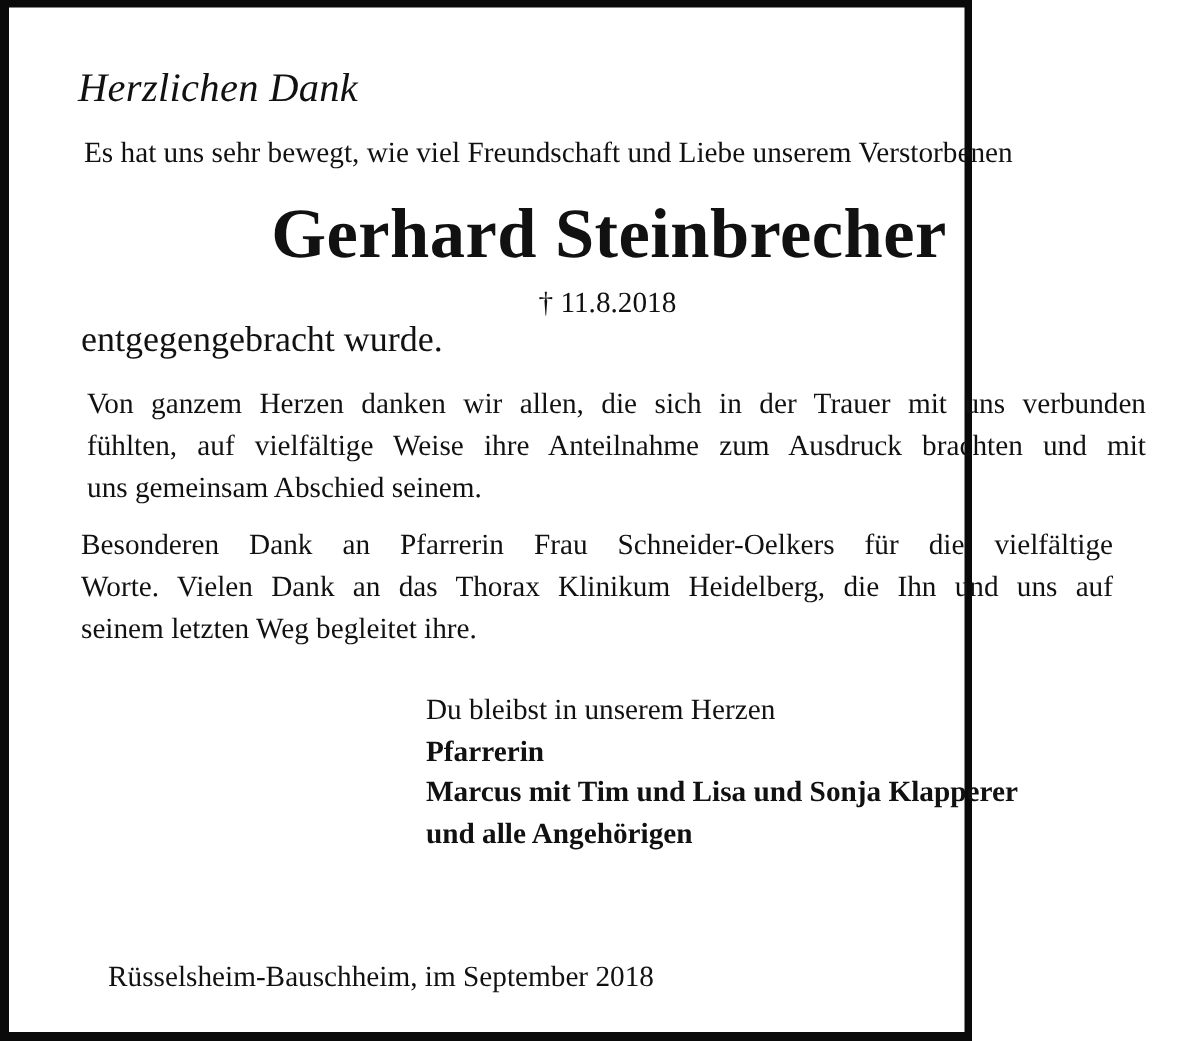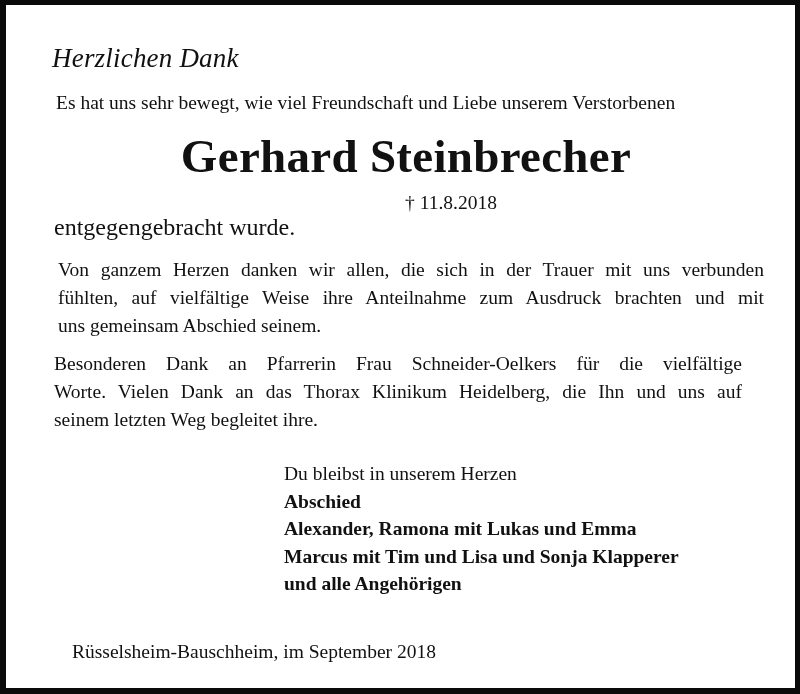--- a/index.html
+++ b/index.html
@@ -12,21 +12,21 @@
       height: 694px;
       overflow: hidden;
       position: relative;
       font-family: "Liberation Serif", "DejaVu Serif", serif;
       color: #111111;
     }
     .card {
       position: absolute;
       left: 0;
       top: 0;
-      width: 800px;
+      width: 648px;
       height: 694px;
       box-sizing: border-box;
       border-top: 5px solid #0a0a0a;
       border-left: 6px solid #0a0a0a;
       border-right: 5px solid #0a0a0a;
       border-bottom: 6px solid #0a0a0a;
       background: #ffffff;
     }
     .abs { position: absolute; white-space: nowrap; }
 
@@ -48,21 +48,20 @@
       text-align: center;
       top: 124px;
       font-size: 47px;
       font-weight: bold;
       letter-spacing: 0.3px;
     }
     .death {
       left: 353px;
       top: 187px;
       font-size: 19.5px;
-      margin-left: 46px;
     }
     .cont {
       left: 48px;
       top: 209px;
       font-size: 24px;
     }
     .para {
       position: absolute;
       font-size: 19.5px;
       line-height: 28px;
@@ -118,21 +117,20 @@
   </div>
 
   <div class="para para2">
     <span class="justify-line">Besonderen Dank an Pfarrerin Frau Schneider-Oelkers für die vielfältige</span>
     <span class="justify-line">Worte. Vielen Dank an das Thorax Klinikum Heidelberg, die Ihn und uns auf</span>
     <span>seinem letzten Weg begleitet ihre.</span>
   </div>
 
   <div class="closing">
     <span>Du bleibst in unserem Herzen</span>
-    <span class="bold">Abschied</span>
-    <span class="bold">Alexander, Ramona mit Lukas und Emma</span>
+    <span class="bold">Pfarrerin</span>
     <span class="bold">Marcus mit Tim und Lisa und Sonja Klapperer</span>
     <span class="bold">und alle Angehörigen</span>
   </div>
 
   <div class="abs place-date">Rüsselsheim-Bauschheim, im September 2018</div>
 
 </div>
 
 </body></html>

